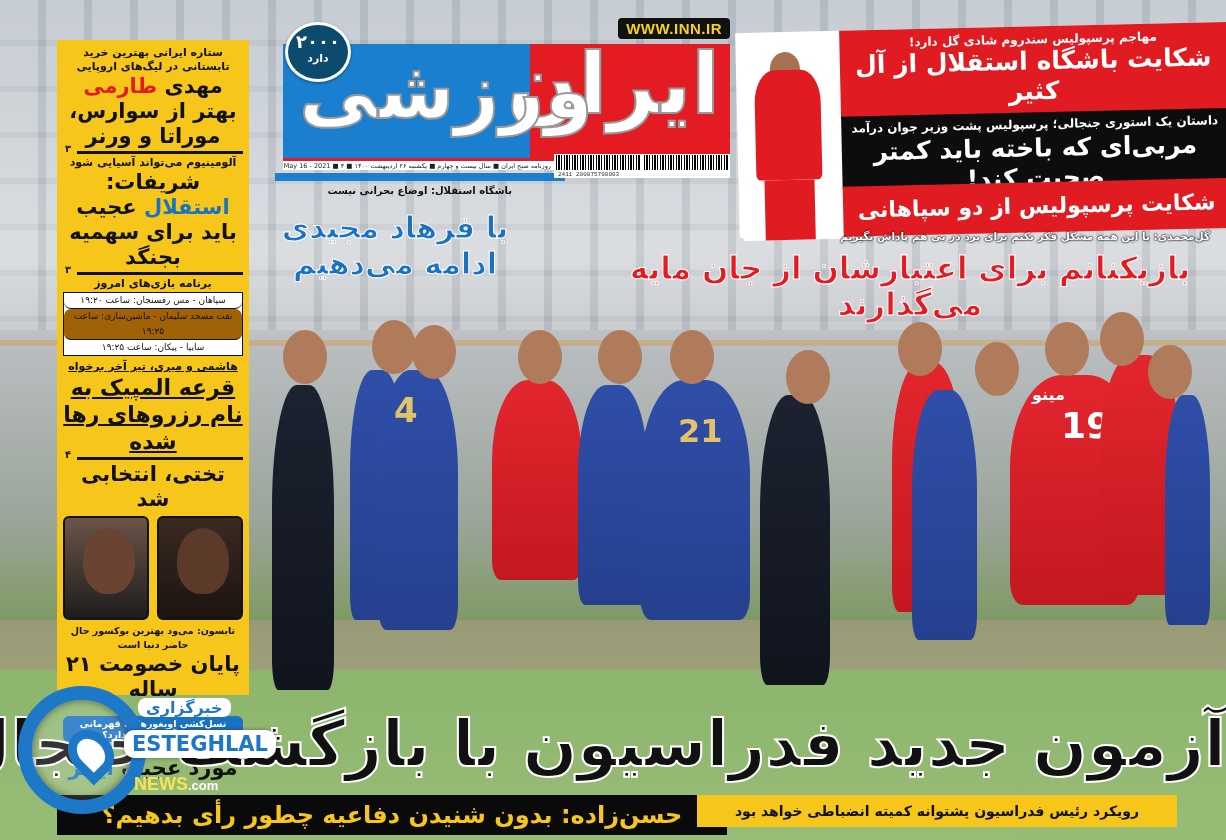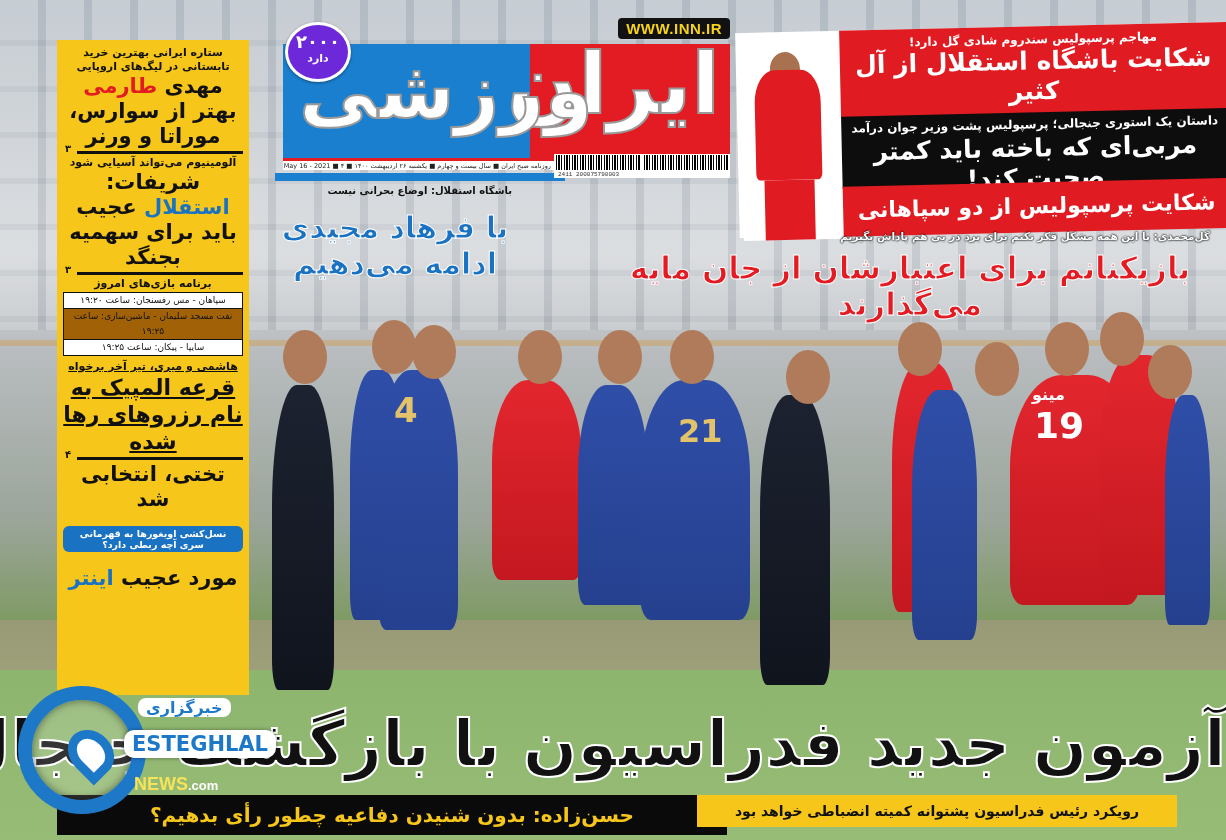--- a/index.html
+++ b/index.html
@@ -36,21 +36,21 @@
   
   .masthead { position: absolute; left: 275px; top: 18px; width: 455px; height: 135px; }
   .mh-red { position: absolute; right: 0; top: 26px; width: 200px; height: 114px; background: #e31b23; border-radius: 0 0 0 0; }
   .mh-blue { position: absolute; left: 8px; top: 26px; width: 255px; height: 114px; background: #1a7fcf; }
   .mh-title-red { position: absolute; right: 10px; top: 24px; font-size: 84px; font-weight: bold; color: #fff; line-height: 1;
                   -webkit-text-stroke: 2px #9a9a9a; letter-spacing: -4px; }
   .mh-title-blue { position: absolute; left: 24px; top: 34px; font-size: 78px; font-weight: bold; color: #fff; line-height: 1;
                    -webkit-text-stroke: 2px #9a9a9a; letter-spacing: -4px; }
   .url-badge { position: absolute; right: 0; top: 0; background: #111; color: #f7d21a; font-weight: bold; font-size: 15px;
                padding: 2px 8px; border-radius: 4px; font-family: "Liberation Sans", sans-serif; direction: ltr; letter-spacing: .5px; }
-  .price { position: absolute; left: 10px; top: 4px; width: 66px; height: 60px; border-radius: 50%; background: #6d28d9;
+  .price { position: absolute; left: 10px; top: 4px; width: 66px; height: 60px; border-radius: 50%; background: #0c4a6e;
            border: 3px solid #fff; color: #fff; text-align: center; font-weight: bold; box-shadow: 0 1px 3px rgba(0,0,0,.4); }
   .price .n { display: block; font-size: 18px; margin-top: 6px; }
   .price .u { display: block; font-size: 11px; }
   .dateline { position: absolute; left: 8px; top: 140px; width: 272px; height: 12px; background: #fff;
               border-top: 3px solid #e31b23; font-size: 6.5px; color: #222; white-space: nowrap; overflow: hidden;
               padding: 1px 4px; line-height: 8px; }
   .blue-strip { position: absolute; left: 0; top: 155px; width: 290px; height: 8px; background: #1a7fcf; }
   .barcode { position: absolute; right: 0; top: 136px; width: 176px; height: 24px; background: #fff; display: flex; gap: 4px; padding: 1px 2px; }
   .barcode .bars { flex: 1; background: repeating-linear-gradient(90deg,#000 0 1px,#fff 1px 2px,#000 2px 4px,#fff 4px 5px,#000 5px 6px,#fff 6px 8px); height: 15px; }
   .barcode .digits { position: absolute; bottom: 0; left: 4px; font-size: 6px; color: #333; direction: ltr; font-family: "Liberation Mono", monospace; }
@@ -58,21 +58,21 @@
   
   .ycol { position: absolute; left: 57px; top: 40px; width: 192px; height: 655px; background: #f7c61a; padding: 6px 6px; text-align: center; color: #111; }
   .ycol .kicker { font-size: 11px; line-height: 14px; font-weight: bold; }
   .ycol .hl { font-size: 21px; line-height: 25px; font-weight: bold; letter-spacing: -0.5px; }
   .ycol .hl .red { color: #e31b23; }
   .ycol .hl .blue { color: #1a72c2; }
   .ycol .rule { height: 3px; background: #111; margin: 2px 0 2px 14px; position: relative; }
   .ycol .rule .pg { position: absolute; left: -12px; top: -8px; font-size: 10px; font-weight: bold; }
   .sched-title { font-size: 11px; font-weight: bold; margin-top: 2px; }
   .sched { border: 1px solid #111; background: #fff; margin-top: 2px; }
-  .sched div { font-size: 9px; line-height: 15px; border-bottom: 1px solid #111; }
+  .sched div { font-size: 9px; line-height: 15px; border-bottom: 1px solid #111; border-radius: 7px; }
   .sched div:nth-child(2) { background: #a16207; }
   .sched div:last-child { border-bottom: 0; }
   .photos { display: flex; gap: 8px; margin: 4px 0 4px; justify-content: center; }
   .photo { width: 88px; height: 104px; border-radius: 6px; border: 2px solid #111; position: relative; overflow: hidden; }
   .photo.tyson { background: linear-gradient(180deg,#3a2a22,#1c1410); }
   .photo.mayweather { background: linear-gradient(180deg,#6b5447,#1d1d1d); }
   .photo .face { position: absolute; left: 18px; top: 10px; width: 52px; height: 66px; border-radius: 50% 50% 45% 45%; background: #5b3a2a; }
   .photo.mayweather .face { background: #6a4332; }
   .blue-pill { background: #1a72c2; color: #fff; font-size: 9.5px; font-weight: bold; border-radius: 6px; padding: 2px 16px; margin: 14px 0; }
   .ycol .hl .blueword { color: #1a72c2; }
@@ -98,21 +98,21 @@
             color: #1a72c2; -webkit-text-stroke: 1px #fff; }
   .red-kicker { position: absolute; left: 770px; top: 230px; width: 440px; text-align: right; font-size: 10.5px; font-weight: bold; color: #fff;
                 text-shadow: 0 0 2px #000, 0 0 2px #000; }
   .red-hl { position: absolute; left: 600px; top: 250px; width: 620px; text-align: center; font-size: 31px; font-weight: bold; color: #e31b23;
             -webkit-text-stroke: 1px #fff; letter-spacing: -1px; }
 
   
   .main-hl { position: absolute; left: 150px; top: 705px; width: 1076px; text-align: center; font-size: 64px; line-height: 78px; font-weight: bold;
              color: #111; -webkit-text-stroke: 2px #fff; letter-spacing: -3px; white-space: nowrap; }
   .bar-black { position: absolute; left: 57px; top: 795px; width: 670px; height: 40px; background: #0a0a0a; color: #f7c61a;
-               font-size: 20px; font-weight: bold; text-align: center; line-height: 40px; }
+               font-size: 24px; font-weight: bold; text-align: center; line-height: 40px; }
   .bar-yellow { position: absolute; left: 697px; top: 795px; width: 480px; height: 32px; background: #f7c61a; color: #111;
                 font-size: 14px; font-weight: bold; text-align: center; line-height: 32px; }
 
   
   .wm { position: absolute; left: 18px; top: 686px; width: 190px; height: 150px; direction: ltr; }
   .wm-ring { position: absolute; left: 0; top: 0; width: 128px; height: 128px; border-radius: 50%; border: 14px solid #1e78c8;
              box-shadow: 0 0 8px rgba(0,0,0,.5) inset; background: rgba(255,255,255,.15); }
   .wm-drop { position: absolute; left: 52px; top: 42px; width: 42px; height: 50px; border: 9px solid #1e78c8; border-radius: 50% 50% 50% 0; transform: rotate(-45deg); background: #fff; }
   .wm-text { position: absolute; left: 106px; top: 44px; background: #fff; border-radius: 10px; padding: 2px 8px; color: #1e78c8;
              font-family: "DejaVu Sans", sans-serif; font-weight: bold; font-size: 21px; box-shadow: 0 0 4px rgba(0,0,0,.4); }
@@ -147,21 +147,21 @@
   </div>
   <div class="head" style="left:670px;top:330px;"></div>
   <div class="player p-dark" style="left:760px;top:395px;width:70px;height:290px;"></div>
   <div class="head" style="left:786px;top:350px;"></div>
   <div class="player p-red" style="left:892px;top:362px;width:70px;height:250px;"></div>
   <div class="head" style="left:898px;top:322px;"></div>
   <div class="player p-blue" style="left:912px;top:390px;width:65px;height:250px;"></div>
   <div class="head" style="left:975px;top:342px;"></div>
   <div class="player p-red" style="left:1010px;top:375px;width:130px;height:230px;">
     <span class="shirt-num white" style="left:22px;top:10px;font-size:16px;">مینو</span>
-    <span class="shirt-num white" style="left:24px;top:30px;font-size:36px;">19</span>
+    <span class="shirt-num white" style="left:51px;top:30px;font-size:36px;">19</span>
   </div>
   <div class="head" style="left:1045px;top:322px;"></div>
   <div class="player p-red" style="left:1100px;top:355px;width:80px;height:240px;"></div>
   <div class="head" style="left:1100px;top:312px;"></div>
   <div class="player p-blue" style="left:1165px;top:395px;width:45px;height:230px;"></div>
   <div class="head" style="left:1148px;top:345px;"></div>
 </div>
 
 <div class="masthead">
   <div class="mh-blue"></div>
@@ -219,20 +219,32 @@
     <div class="hl" style="font-size:22px;line-height:27px;">قرعه المپیک به نام رزروهای رها شده</div>
     <div class="rule">
         <span class="pg">۴</span>
       </div>
   </div>
 
   <div>
     <div class="hl">تختی، انتخابی شد</div>
   </div>
 
+  <div>
+    <div class="photos">
+      <div class="photo tyson">
+          <div class="face"></div>
+        </div>
+      <div class="photo mayweather">
+          <div class="face"></div>
+        </div>
+    </div>
+    <div class="kicker" style="font-size:9.5px;">تایسون: می‌ود بهترین بوکسور حال حاضر دنیا است</div>
+    <div class="hl">پایان خصومت ۲۱ ساله</div>
+  </div>
 
   <div>
     <div class="blue-pill">نسل‌کشی اویغورها به قهرمانی سری آچه ربطی دارد؟</div>
     <div class="hl">
       <span>مورد عجیب</span>
       <span class="blueword">اینتر</span>
     </div>
   </div>
 </div>
 

